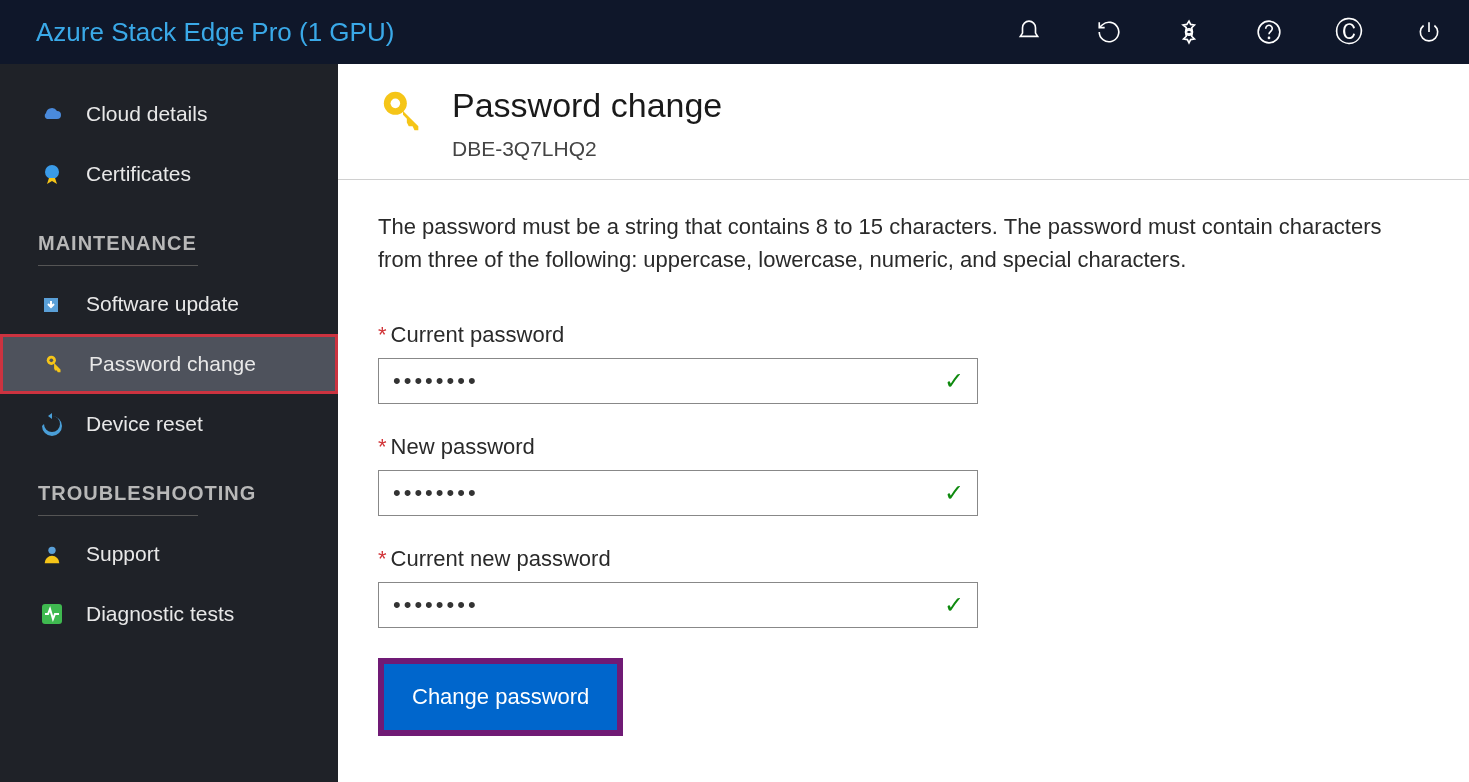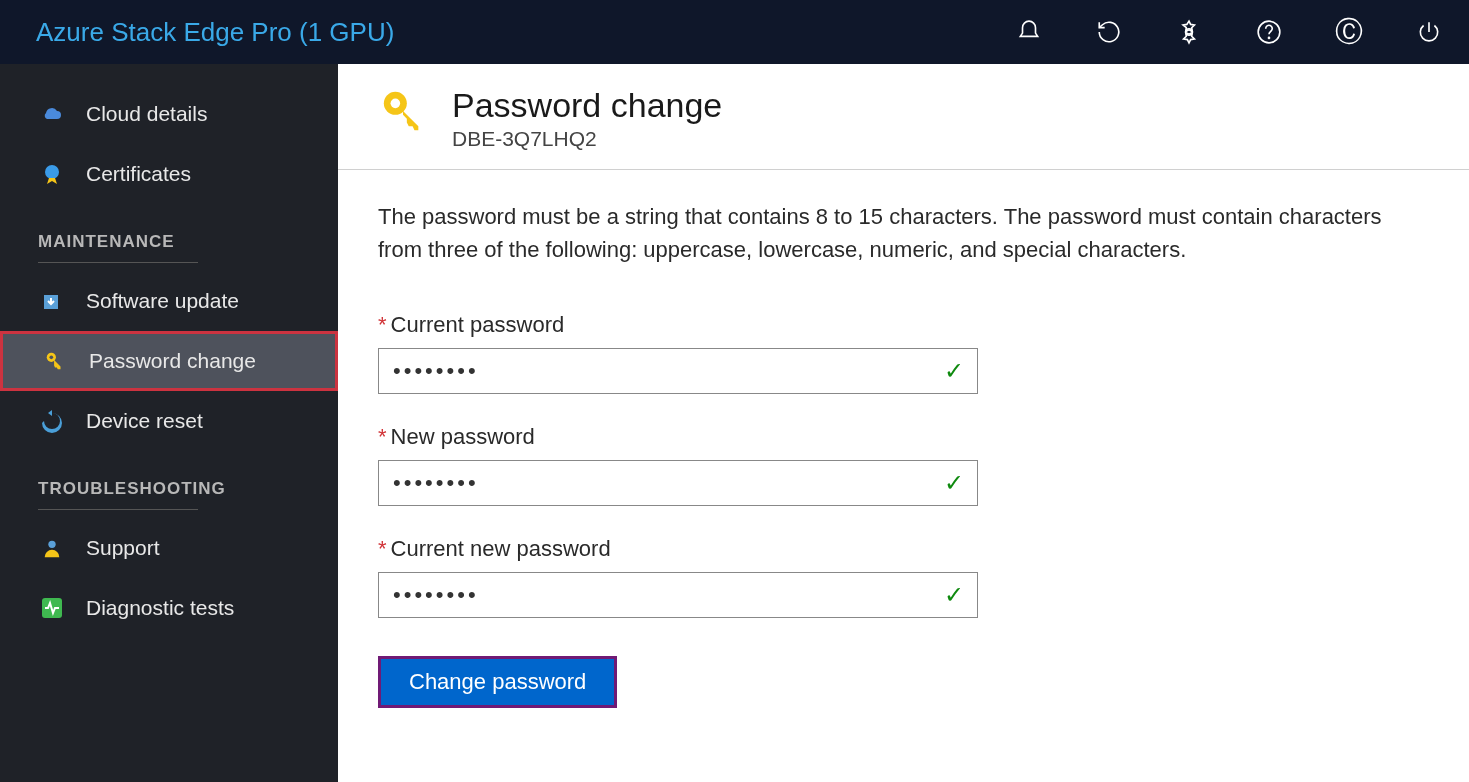--- a/index.html
+++ b/index.html
@@ -63,21 +63,21 @@
     .sidebar-icon {
       width: 28px;
       height: 28px;
       margin-right: 20px;
       display: flex;
       align-items: center;
       justify-content: center;
     }
     .sidebar-section {
       padding: 28px 0 4px 38px;
-      font-size: 17px;
+      font-size: 20px;
       letter-spacing: 1px;
       color: #b8b8b8;
       font-weight: 600;
     }
     .sidebar-section-underline {
       border-bottom: 1px solid #555;
       margin: 6px 38px 8px 38px;
       width: 160px;
     }
     .main {
@@ -100,21 +100,21 @@
       justify-content: center;
     }
     .page-title {
       font-size: 34px;
       font-weight: 400;
       color: #1a1a1a;
     }
     .page-subtitle {
       font-size: 21px;
       color: #444;
-      margin-top: 2px;
+      margin-top: 12px;
     }
     .content {
       padding: 30px 40px;
     }
     .description {
       font-size: 22px;
       color: #2a2a2a;
       line-height: 1.5;
       margin-bottom: 46px;
     }
@@ -148,26 +148,25 @@
       position: absolute;
       right: 14px;
       top: 50%;
       transform: translateY(-50%);
       color: #0f8a0f;
       font-size: 24px;
     }
     .submit-btn {
       background: #0066cc;
       color: #ffffff;
-      border: 3px solid #701a75;
+      border: 6px solid #701a75;
       font-size: 22px;
-      padding: 10px 28px;
+      padding: 20px 28px;
       cursor: pointer;
       font-family: inherit;
-      margin-top: 8px;
     }
     .copyright-icon {
       font-size: 28px;
       font-weight: 400;
     }
   </style>
 </head>
 <body>
 
 <div class="topbar">

